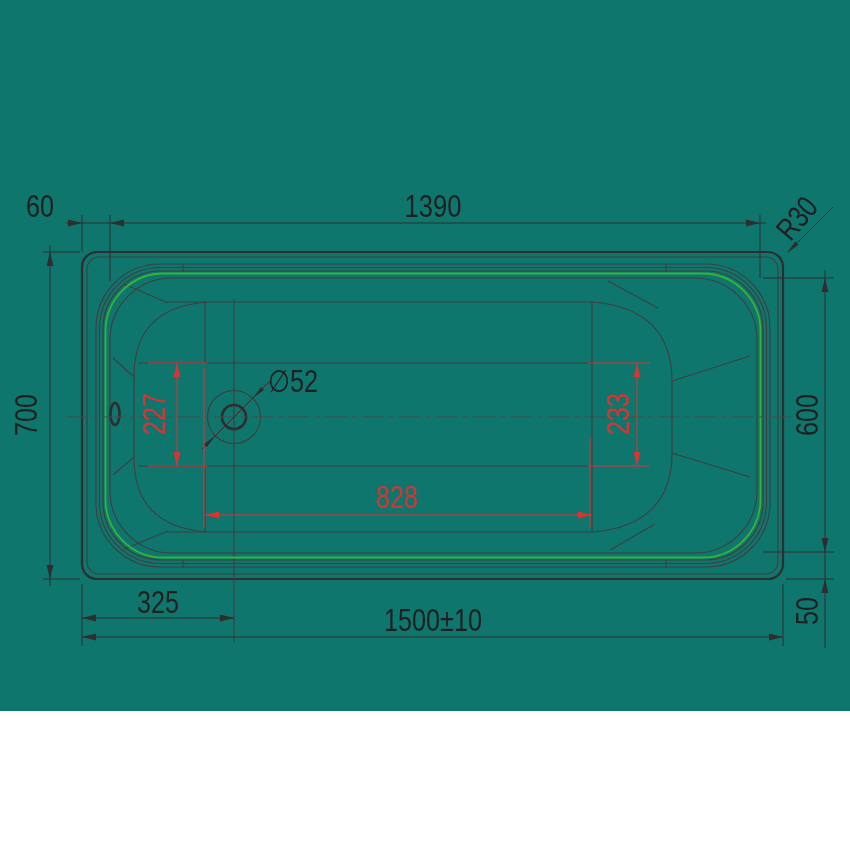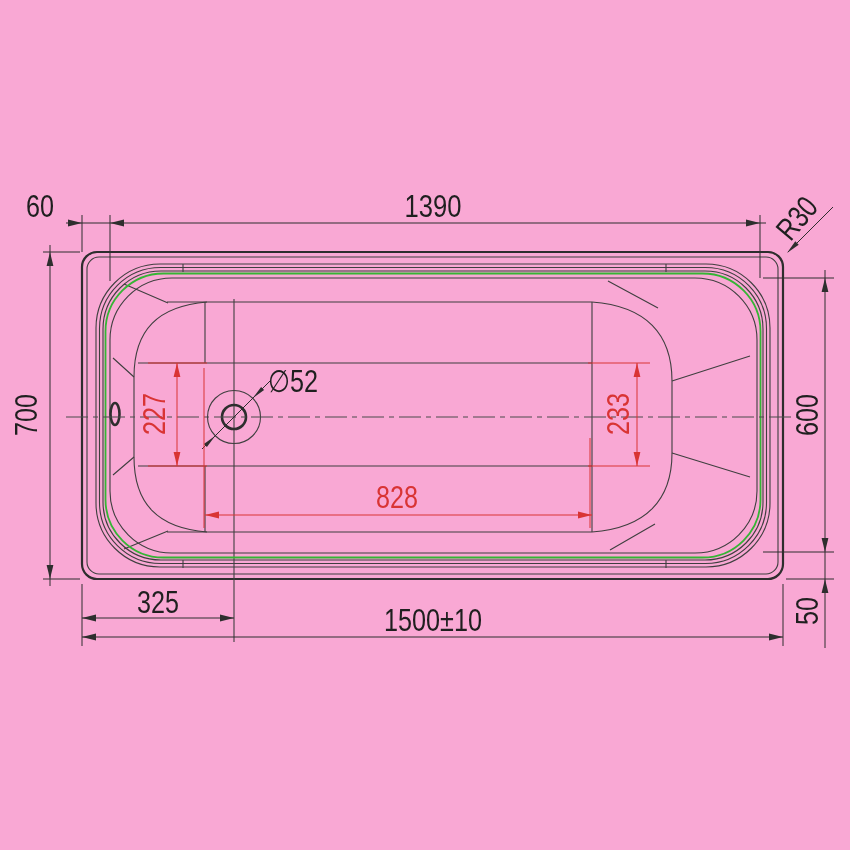--- a/index.html
+++ b/index.html
@@ -1,16 +1,16 @@
 <!DOCTYPE html>
 <html><head>
 <meta charset="utf-8">
 <style>
   html,body { margin:0; padding:0; background:#ffffff; }
-  .stage { width:850px; height:850px; background:#f9a8d4; position:relative; }
+  .stage { width:850px; height:711px; background:#0f766e; position:relative; }
   svg { display:block; }
   .dim-text {
     font-family:"Liberation Sans", sans-serif;
     font-size:31px;
     fill:#1f1f1f;
   }
   .dim-text.red { fill:#d93434; }
   .thin { stroke-width:1.1; fill:none; }
   .thick { stroke-width:2.2; fill:none; }
   .bold-feature { stroke-width:2.6; fill:none; }

